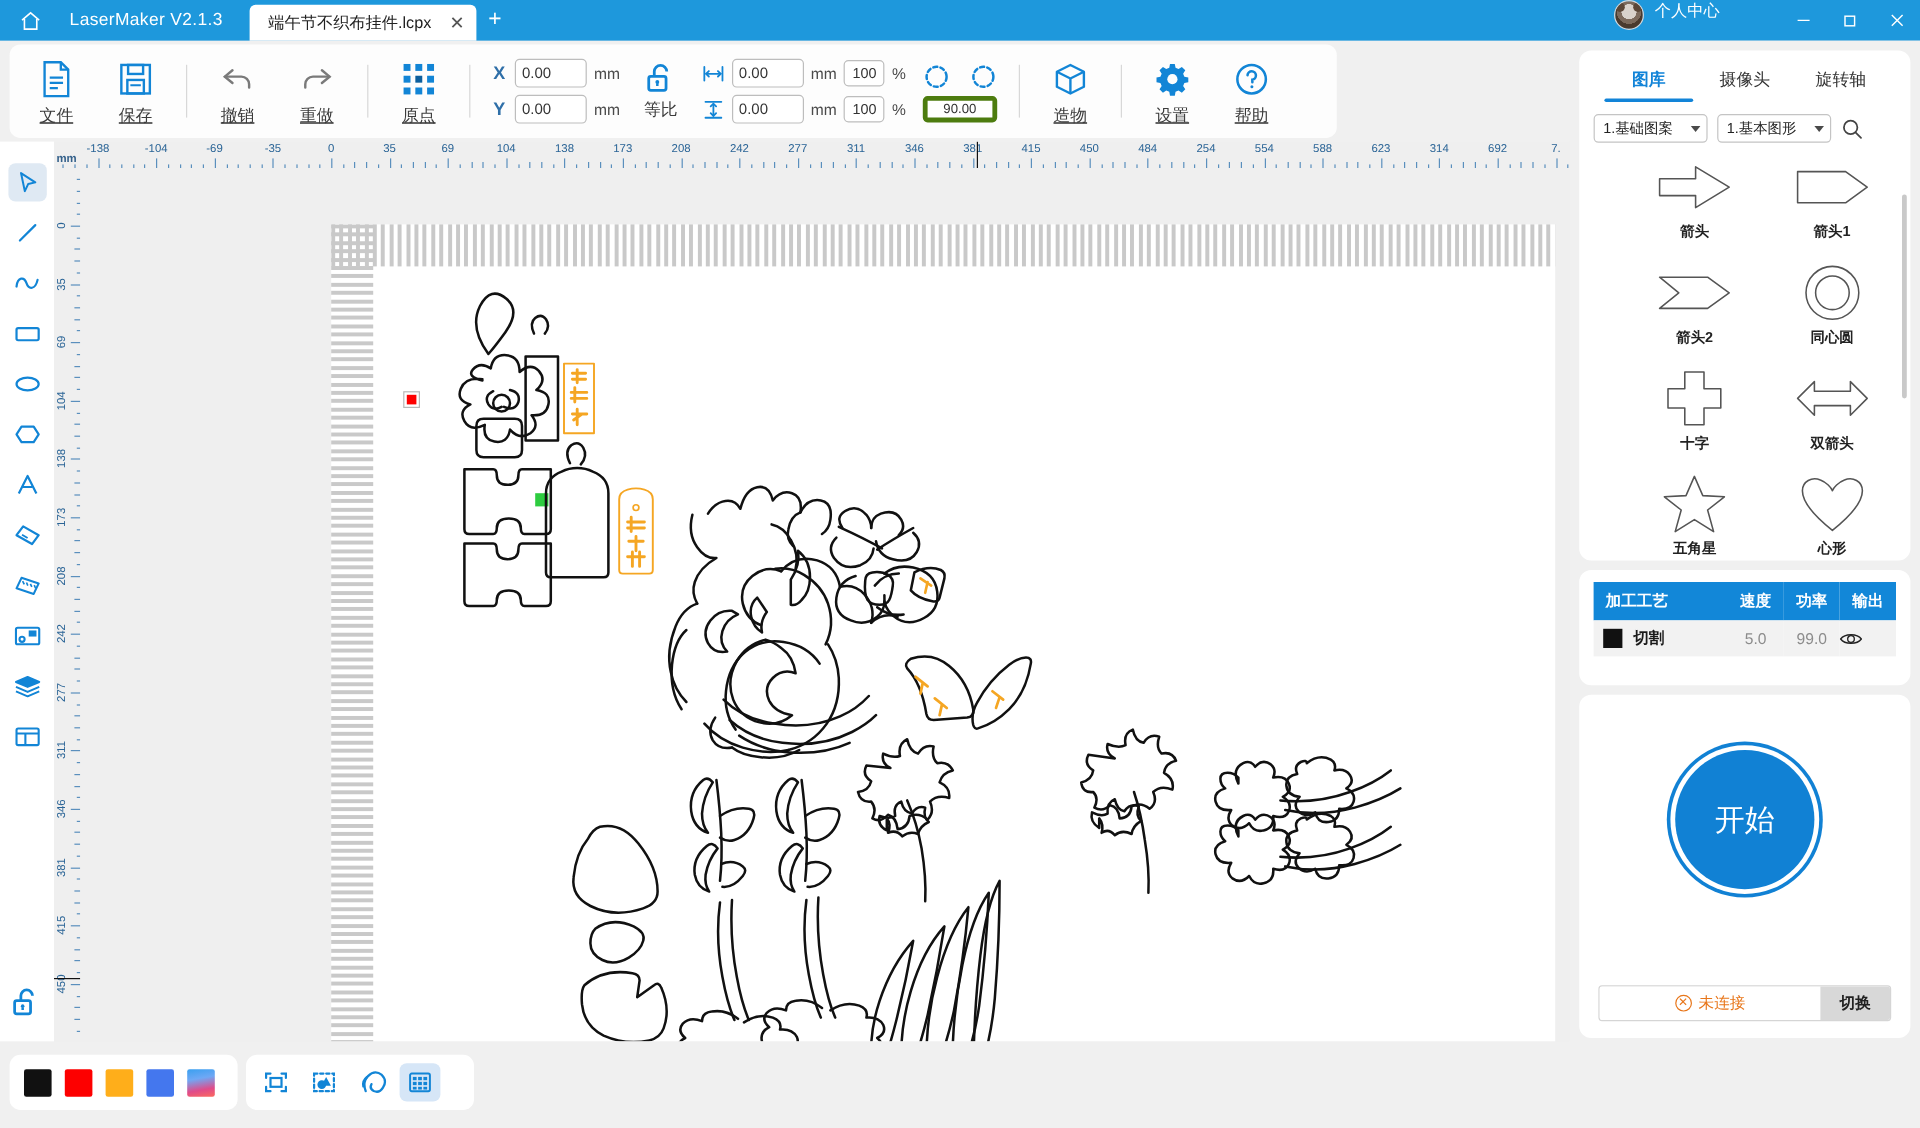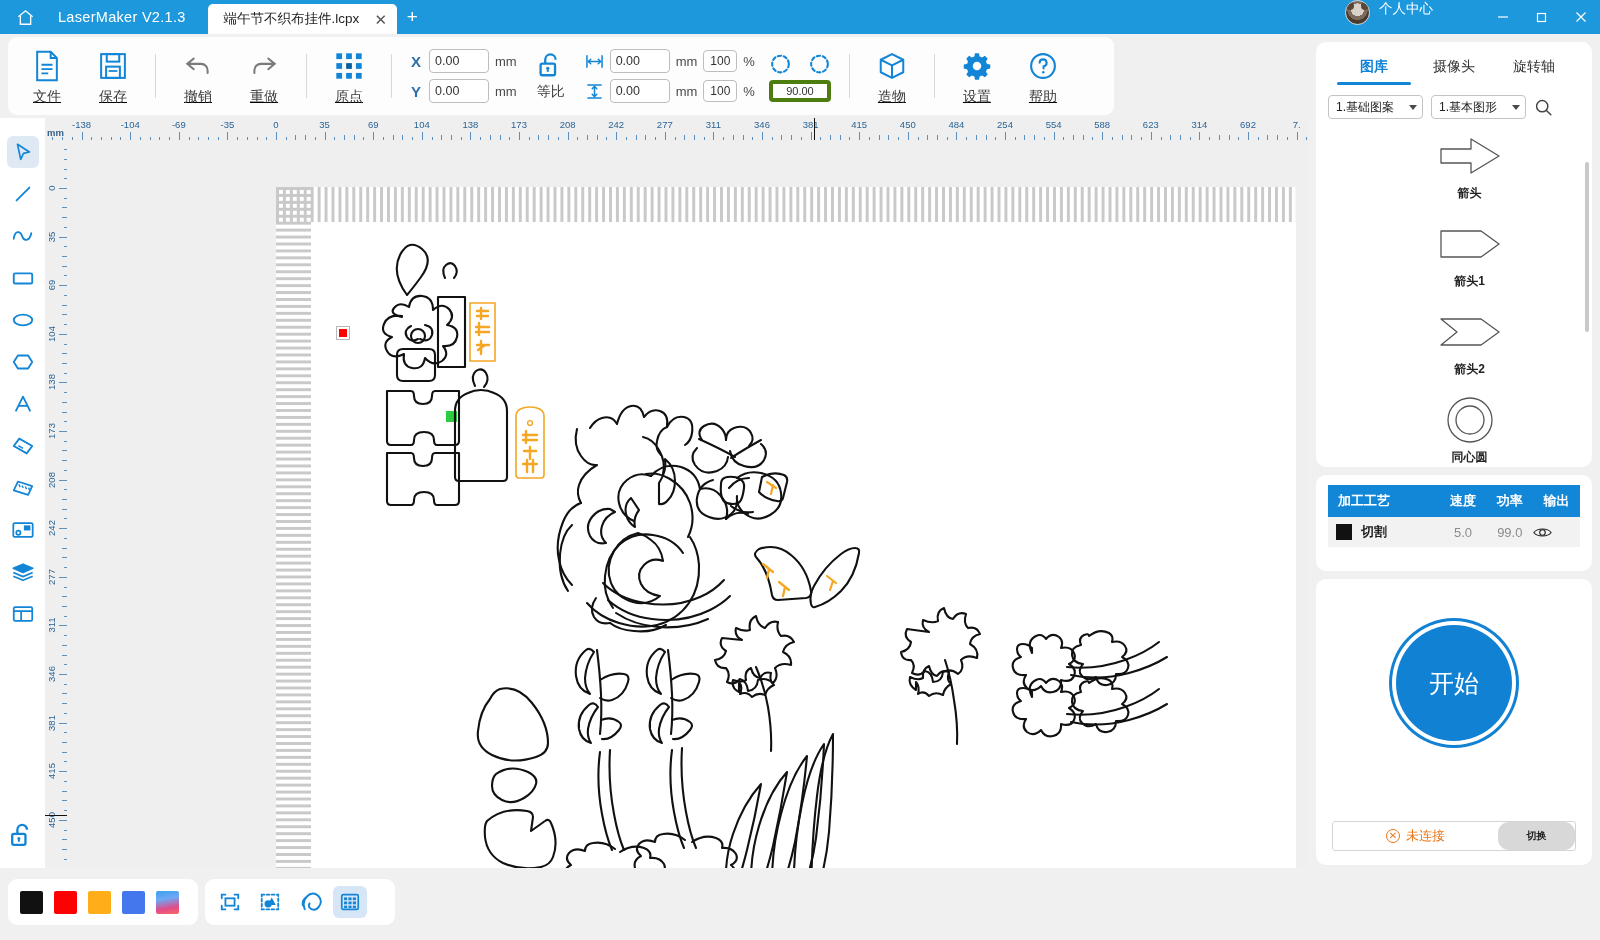--- a/index.html
+++ b/index.html
@@ -217,21 +217,21 @@
     position: relative; height: 24px; border: 1px solid #c4c4c4;
     border-radius: 4px; background:#fff; display:flex; align-items:center;
     padding: 0 18px 0 7px; font-size: 12px; color:#222; width: 95px;
   }
   .sel .caret {
     position:absolute; right: 5px; top: 50%; margin-top:-2px;
     border-left: 4px solid transparent; border-right: 4px solid transparent;
     border-top: 5px solid #4a4a4a;
   }
   .shape-grid {
-    display: grid; grid-template-columns: repeat(1, 1fr);
+    display: grid; grid-template-columns: repeat(2, 1fr);
     padding: 4px 8px 0 8px; height: 340px; overflow: hidden; position: relative; margin-left: 31px;
   }
   .shape-cell { display:flex; flex-direction:column; align-items:center; height: 88px; justify-content: flex-start; }
   .shape-cell .sico { height: 58px; display:flex; align-items:center; justify-content:center; }
   .shape-cell .slab { font-size: 12px; color: #222; font-weight: bold; }
   .lib-scrollbar {
     position:absolute; right: 3px; top: 120px; width: 4px; height: 170px;
     background: #c9c9c9; border-radius: 2px;
   }
 
@@ -267,22 +267,22 @@
   .conn-row {
     position: absolute; bottom: 14px; left: 16px; right: 16px; height: 30px;
     display: flex; border-radius: 3px; overflow: hidden;
     border: 1px solid #d5d5d5;
   }
   .conn-status {
     flex: 1; background: #fff; display: flex; align-items: center;
     justify-content: center; gap: 6px; font-size: 13px; color: #e8761a;
   }
   .conn-switch {
-    width: 77px; background: #d8d8d8; display:flex; align-items:center;
-    justify-content:center; font-size: 10px; color:#222; font-weight: bold; border-radius: 11px;
+    width: 58px; background: #d8d8d8; display:flex; align-items:center;
+    justify-content:center; font-size: 13px; color:#222; font-weight: bold;
   }
   .x-circle {
     width: 14px; height: 14px; border-radius: 50%; border: 1.5px solid #e8761a;
     display:flex; align-items:center; justify-content:center; font-size:10px;
     line-height:1;
   }
   svg { display: block; }
 </style>
 </head>
 <body>

